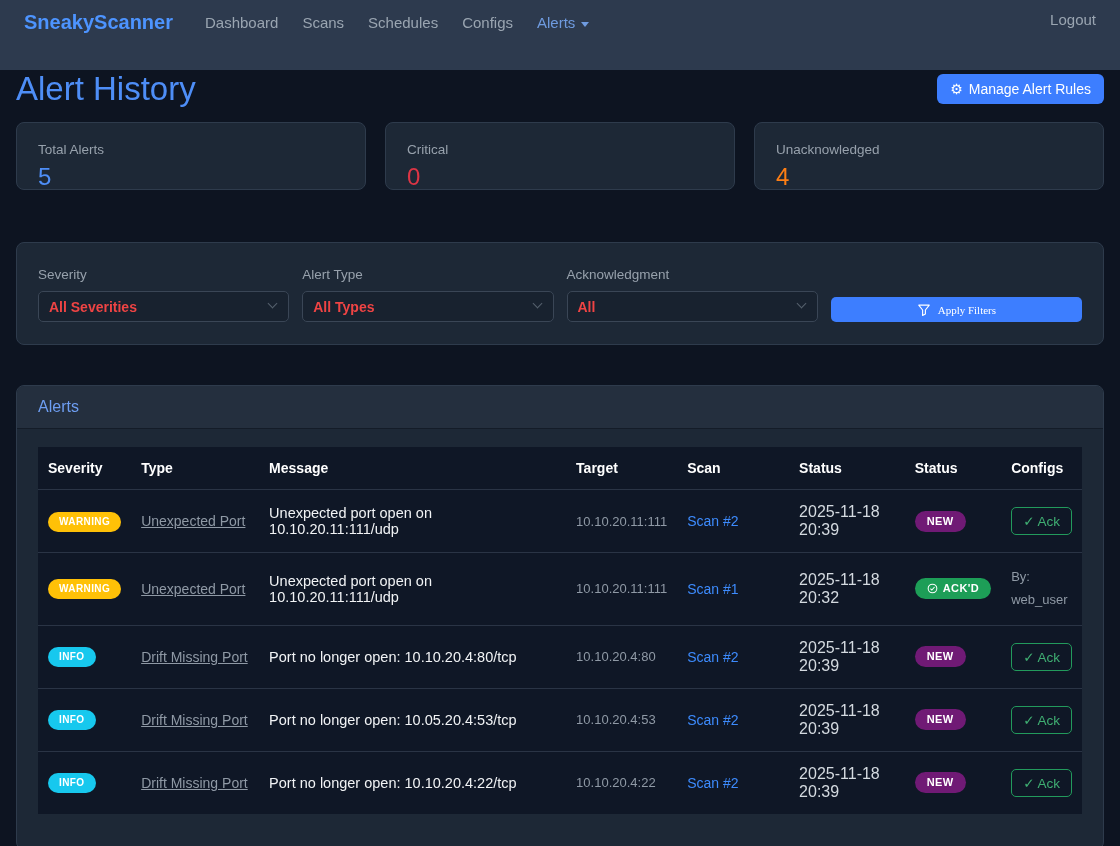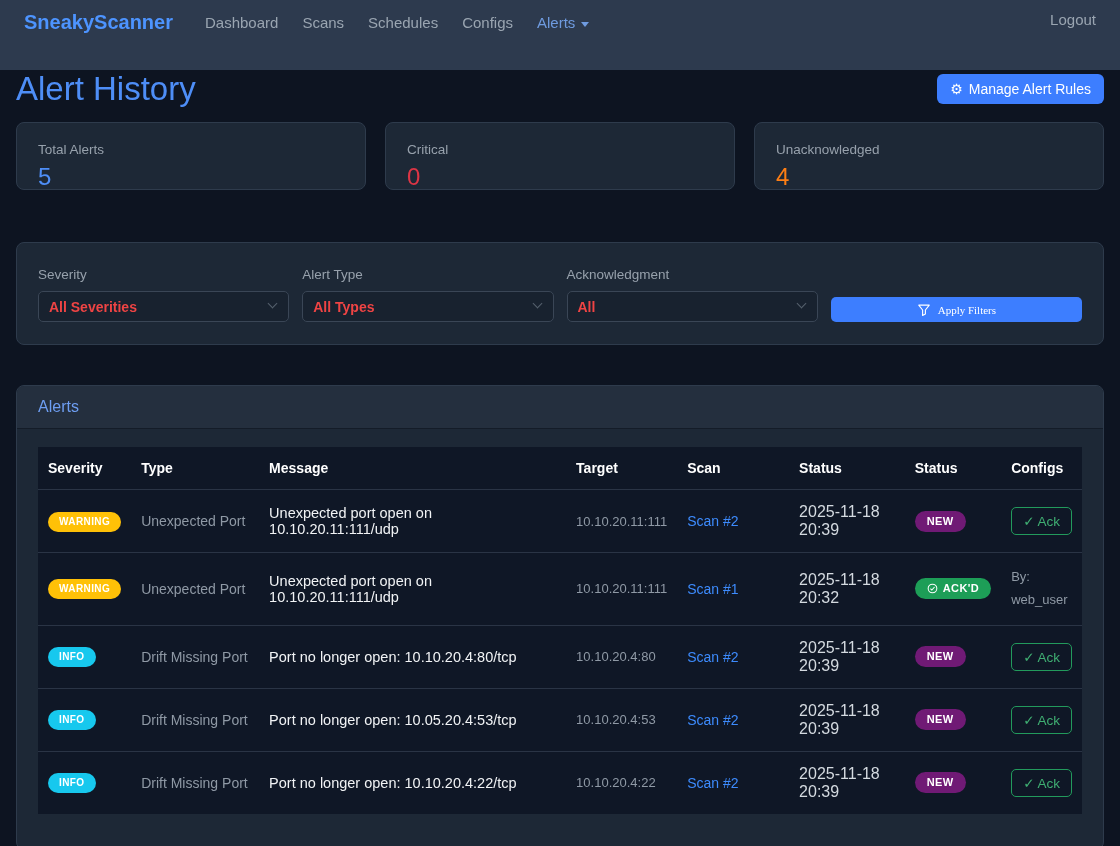--- a/index.html
+++ b/index.html
@@ -74,21 +74,21 @@
     color:#6e9ef2; font-size:16px; border-bottom:1px solid #141c28;
   }
   .alerts-body { padding:18px 21px 35px 21px; }
   table { width:100%; border-collapse:collapse; background:#0f1726; }
   th {
     text-align:left; color:#fff; font-size:14px; font-weight:bold;
     padding:13px 10px;
   }
   td { padding:13px 10px; vertical-align:middle; }
   tbody tr { border-top:1px solid #2a3445; }
-  .td-type    { color:#8f99a5; font-size:14px; }
+  .td-type    { color:#8f99a5; font-size:14px;text-decoration:underline; }
   .td-message { color:#f1f3f5; font-size:14.5px; }
   .td-target  { color:#8f99a5; font-size:13px; }
   .td-created { color:#d4dae0; font-size:16px; }
   .scan-link  { color:#3d8bfd; font-size:14px; text-decoration:none; cursor:pointer; }
   .badge {
     display:inline-block; border-radius:11px; font-weight:bold; color:#fff;
     font-size:10px; letter-spacing:.4px; padding:5px 11px; line-height:1;
   }
   .badge-warning { background:#ffc107; }
   .badge-info    { background:#17c8ee; }

